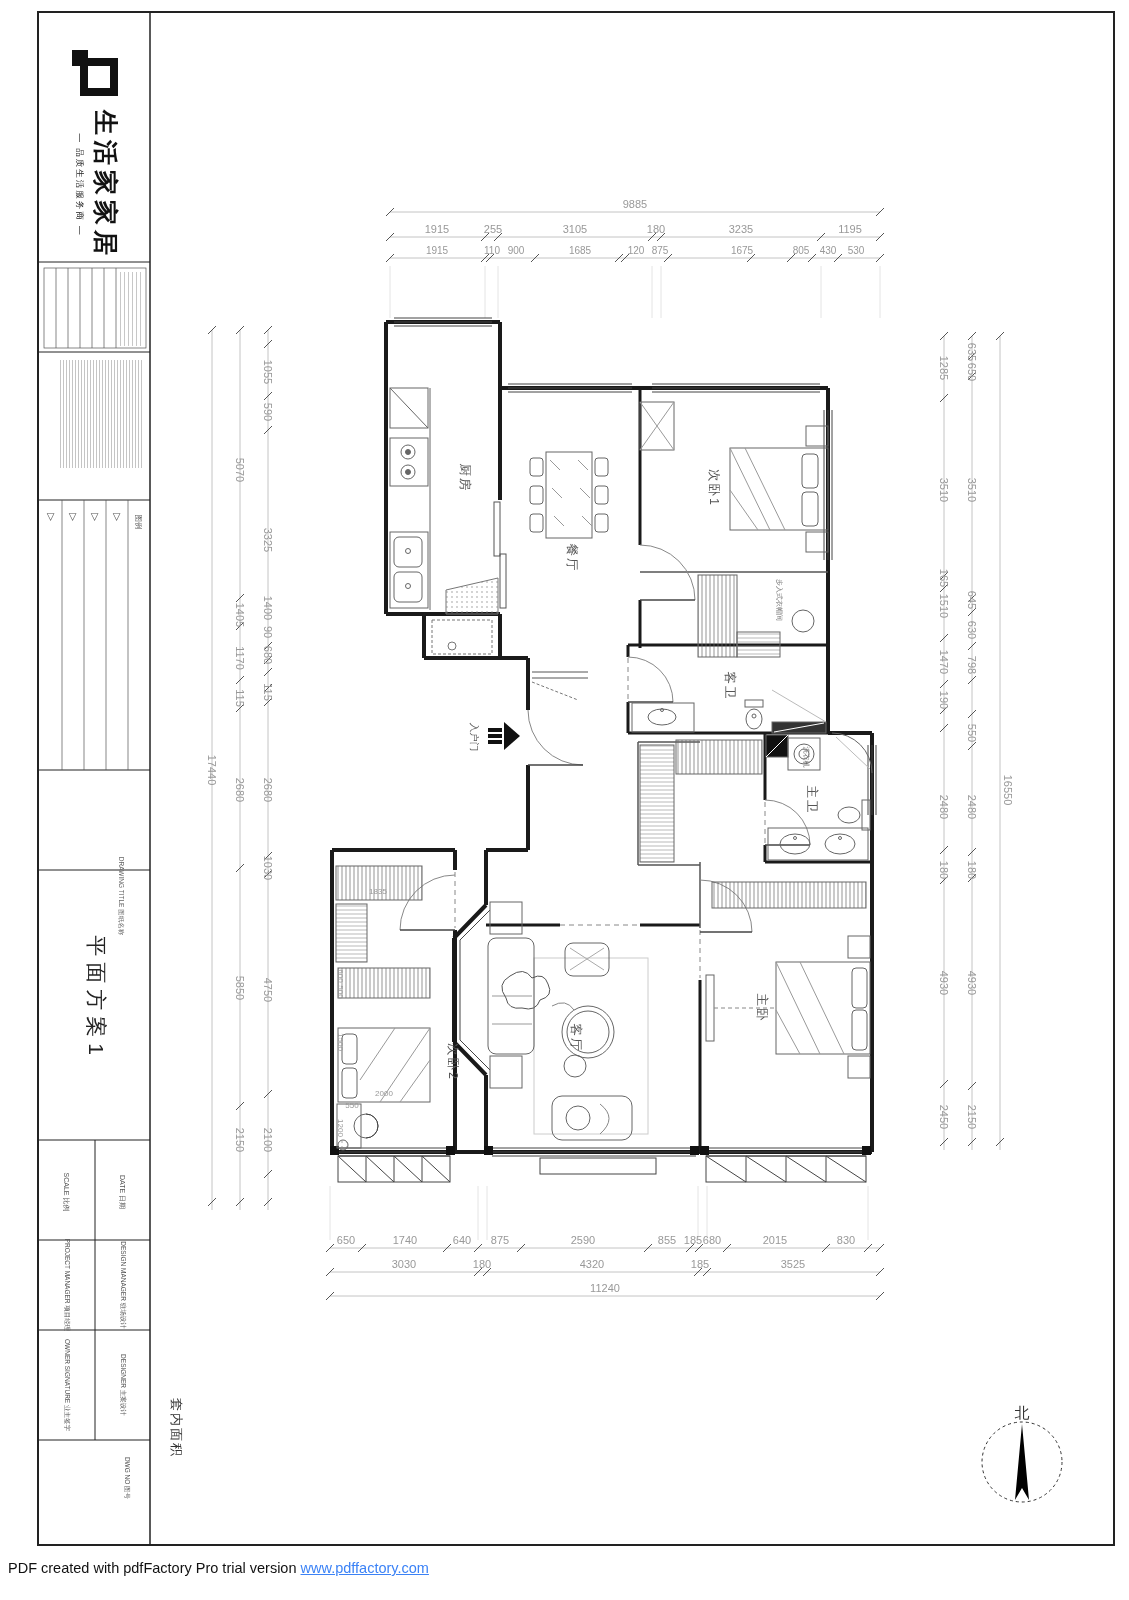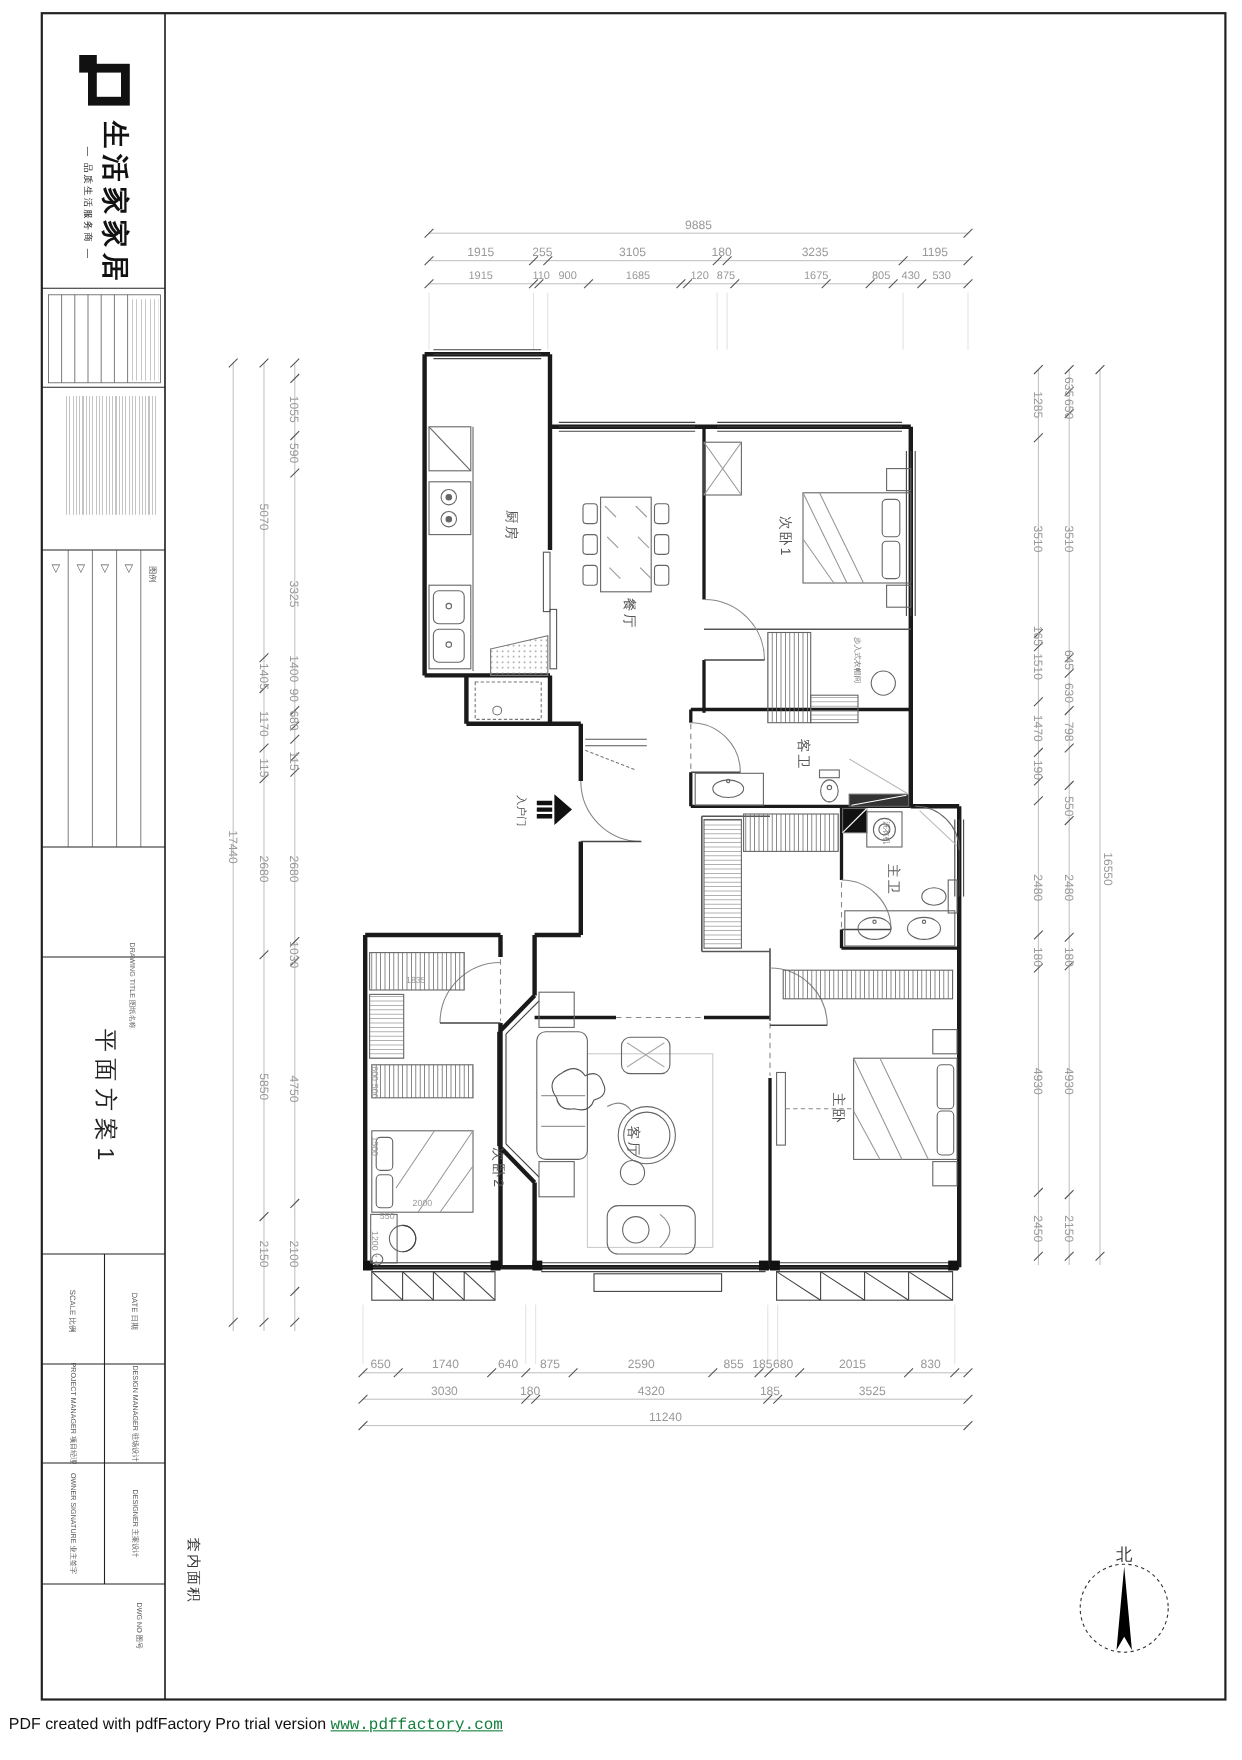--- a/index.html
+++ b/index.html
@@ -7,21 +7,21 @@
   #page{position:relative;width:1129px;height:1600px;background:#fff;}
   svg{position:absolute;left:0;top:0;}
   .vtx{position:absolute;white-space:nowrap;transform:translate(-50%,-50%) rotate(90deg);color:#444;}
   .stripes{position:absolute;opacity:.55;background:repeating-linear-gradient(90deg,#9a9a9a 0 1px,transparent 1px 4px);}
   .stripes2{position:absolute;opacity:.5;background:repeating-linear-gradient(90deg,#8a8a8a 0 1px,transparent 1px 3px);}
   #logo-mark{position:absolute;left:72px;top:50px;width:46px;height:46px;}
   #logo-mark .ring{position:absolute;left:8px;top:8px;width:22px;height:22px;border:8px solid #111;}
   #logo-mark .sq{position:absolute;left:0;top:0;width:16px;height:16px;background:#111;}
   .tri{display:inline-block;color:#555;}
   #footer{position:absolute;left:8px;top:1560px;font-size:14.5px;color:#111;}
-  #footer a{color:#15803d;text-decoration:underline;font-family:Liberation Mono, monospace;}
+  #footer a{color:#3b82f6;text-decoration:underline;}
   .dimtext{fill:#999;}
   .roomlabel{fill:#555;}
 </style>
 </head>
 <body>
 
 <div id="page">
 
 <svg width="1129" height="1600" viewBox="0 0 1129 1600">
   <defs>

